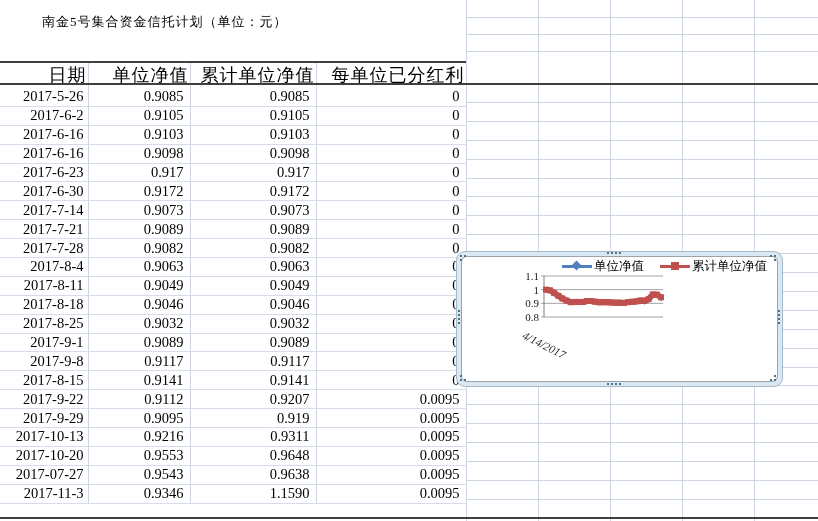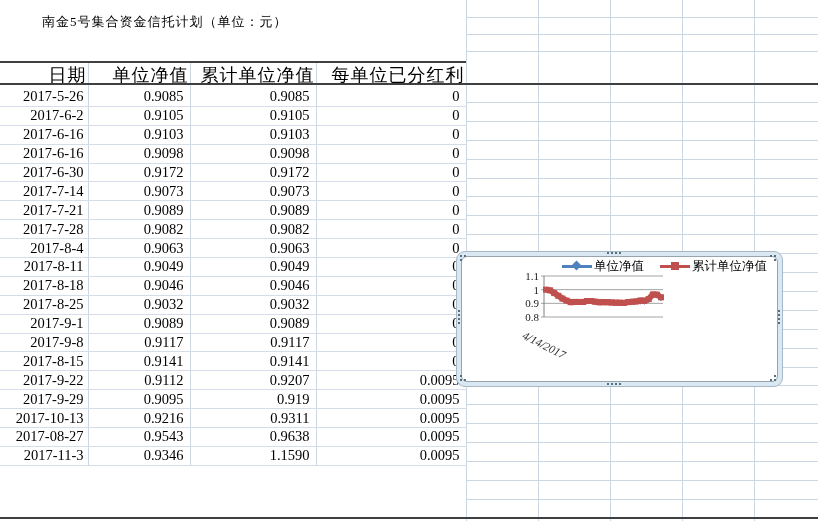--- a/index.html
+++ b/index.html
@@ -119,20 +119,26 @@
           <td>0.9103</td>
           <td>0</td>
         </tr>
         <tr>
           <td class="c-date">2017-6-16</td>
           <td>0.9098</td>
           <td>0.9098</td>
           <td>0</td>
         </tr>
         <tr>
+          <td class="c-date">2017-6-23</td>
+          <td>0.917</td>
+          <td>0.917</td>
+          <td>0</td>
+        </tr>
+        <tr>
           <td class="c-date">2017-6-30</td>
           <td>0.9172</td>
           <td>0.9172</td>
           <td>0</td>
         </tr>
         <tr>
           <td class="c-date">2017-7-14</td>
           <td>0.9073</td>
           <td>0.9073</td>
           <td>0</td>
@@ -203,21 +209,27 @@
           <td>0.919</td>
           <td>0.0095</td>
         </tr>
         <tr>
           <td class="c-date">2017-10-13</td>
           <td>0.9216</td>
           <td>0.9311</td>
           <td>0.0095</td>
         </tr>
         <tr>
-          <td class="c-date">2017-08-27</td>
+          <td class="c-date">2017-10-20</td>
+          <td>0.9553</td>
+          <td>0.9648</td>
+          <td>0.0095</td>
+        </tr>
+        <tr>
+          <td class="c-date">2017-07-27</td>
           <td>0.9543</td>
           <td>0.9638</td>
           <td>0.0095</td>
         </tr>
         <tr>
           <td class="c-date">2017-11-3</td>
           <td>0.9346</td>
           <td>1.1590</td>
           <td>0.0095</td>
         </tr>

